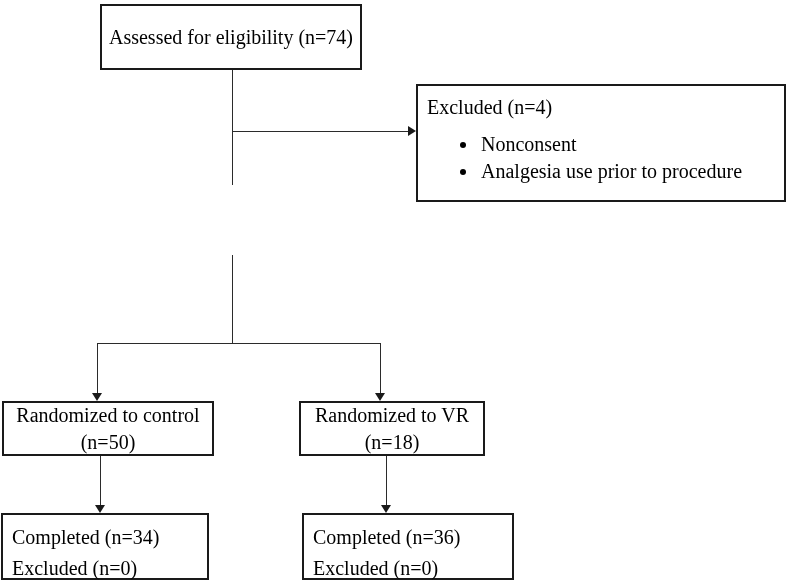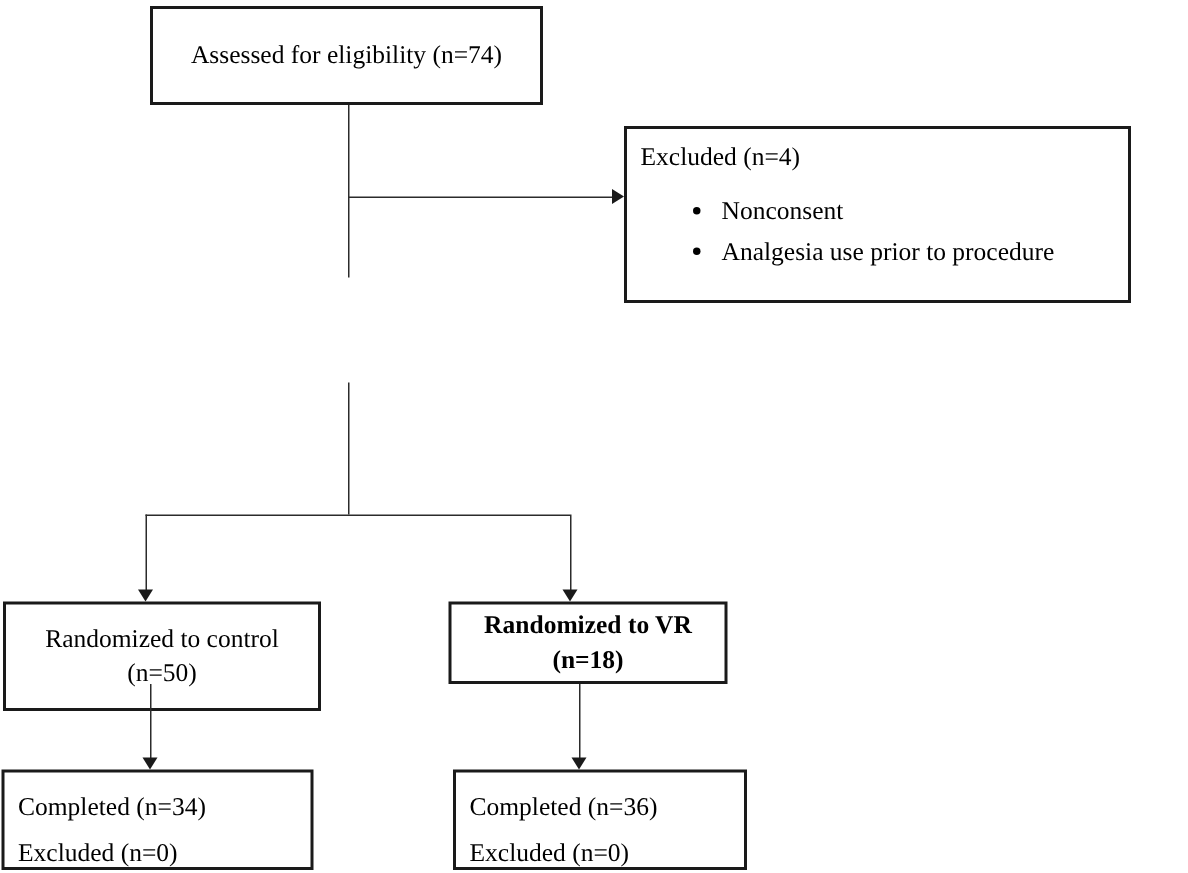--- a/index.html
+++ b/index.html
@@ -10,44 +10,44 @@
     background: #ffffff;
     font-family: "Liberation Serif", "DejaVu Serif", serif;
     color: #000000;
     overflow: hidden;
   }
   .box {
     position: absolute;
     box-sizing: border-box;
     border: 2px solid #1a1a1a;
     background: #ffffff;
-    font-size: 17px;
+    font-size: 20px;
     line-height: 1.35;
   }
   .box.centered {
     display: flex;
     flex-direction: column;
     align-items: center;
     justify-content: center;
     text-align: center;
   }
   .box.leftalign {
     padding: 7px 25px 4px 9px;
     text-align: left;
   }
   .box.leftalign .row { line-height: 31px; }
 
   
   .box-assessed      { left: 100px; top: 4px;   width: 262px; height: 66px; }
-  .box-excluded      { left: 416px; top: 84px;  width: 338px; height: 118px; padding: 6px 0 0 9px; }
+  .box-excluded      { left: 416px; top: 84px;  width: 370px; height: 118px; padding: 6px 0 0 9px; }
   .box-randomized    { left: 107px; top: 185px; width: 256px; height: 70px; }
-  .box-control       { left: 2px;   top: 401px; width: 212px; height: 73px; }
-  .box-vr            { left: 299px; top: 401px; width: 186px; height: 55px; font-weight: bold; }
+  .box-control       { left: 2px;   top: 401px; width: 212px; height: 55px; }
+  .box-vr            { left: 299px; top: 401px; width: 186px; height: 55px; }
   .box-comp-control  { left: 1px;   top: 513px; width: 208px; height: 67px; }
-  .box-comp-vr       { left: 302px; top: 513px; width: 196px; height: 67px; }
+  .box-comp-vr       { left: 302px; top: 513px; width: 212px; height: 67px; }
 
   .excluded-title { display: block; margin: 2px 0 0 0; }
   .excluded-list {
     margin: 10px 0 0 0;
     padding-left: 52px;
     list-style-type: disc;
   }
   .excluded-list li { line-height: 27px; padding-left: 2px; }
 
   

